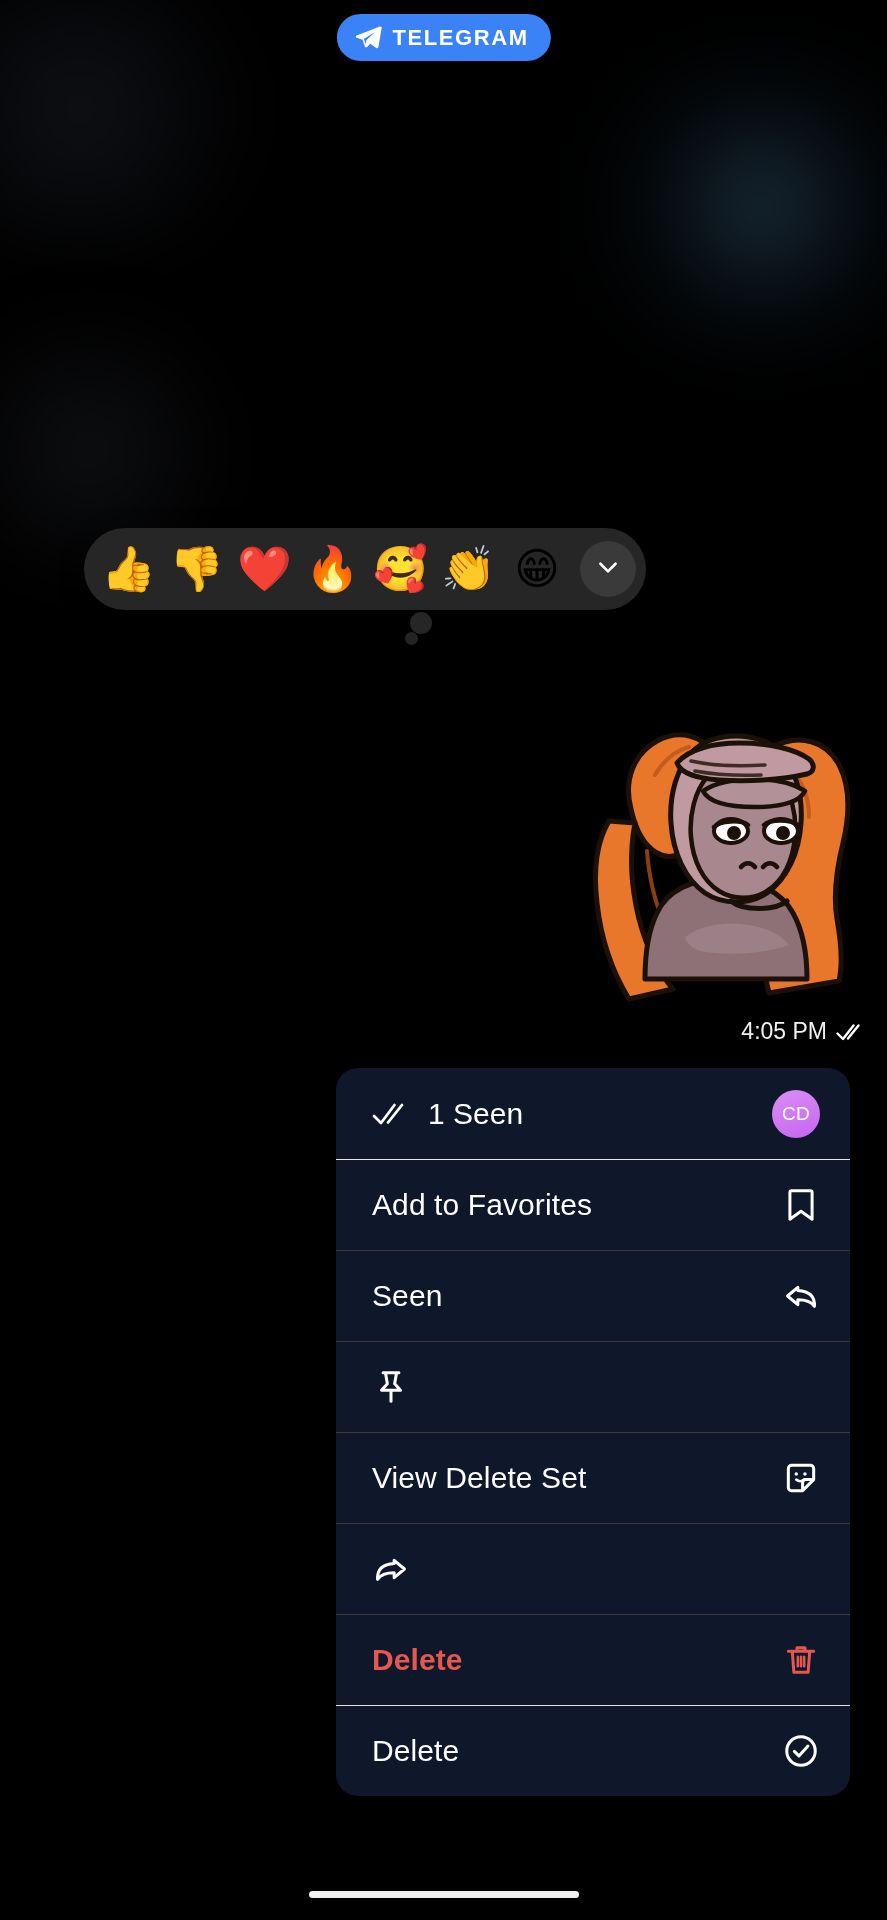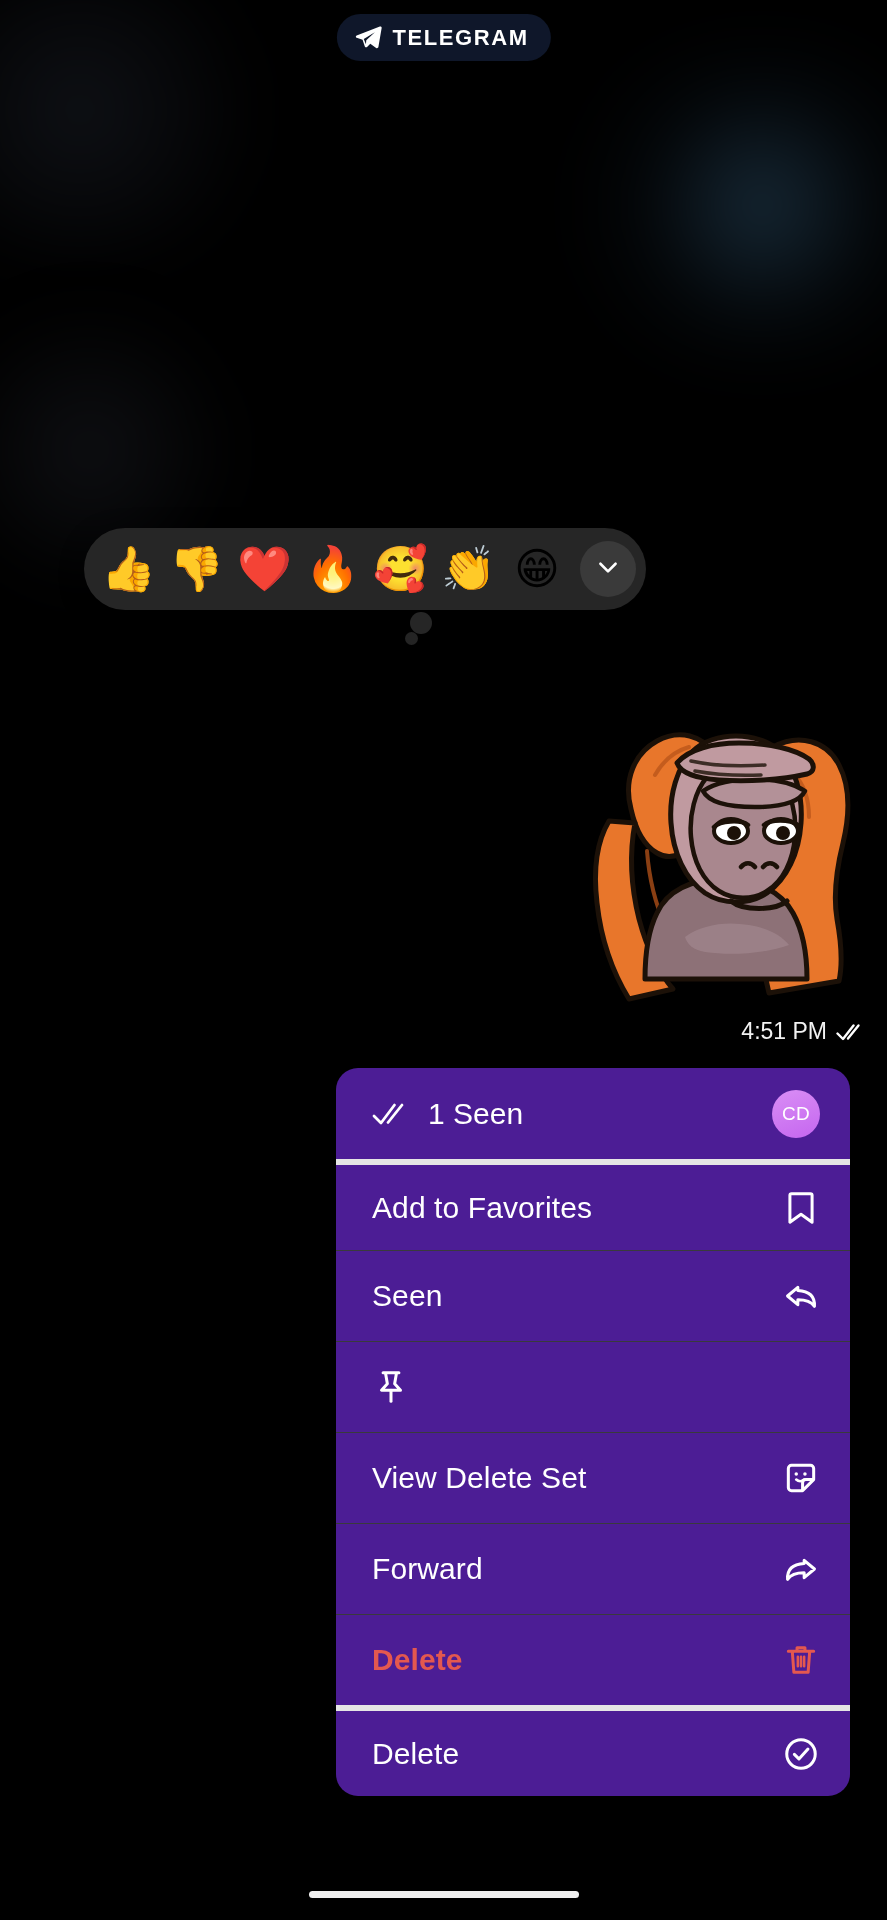--- a/index.html
+++ b/index.html
@@ -34,21 +34,21 @@
     left:-60px; top:300px; width:300px; height:300px;
     background:radial-gradient(circle, rgba(26,28,34,.55) 0%, rgba(0,0,0,0) 70%);
     filter:blur(28px);
   }
 
   
   .tg-pill {
     position:absolute; left:50%; transform:translateX(-50%);
     top:14px;
     display:flex; align-items:center; gap:11px;
-    background:#0f172a;
+    background:#3b82f6;
     border-radius:24px;
     padding:10px 22px 10px 18px;
     box-shadow:0 2px 10px rgba(0,0,0,.35);
   }
   .tg-pill .plane { width:27px; height:27px; display:block; }
   .tg-pill .label {
     color:#fff; font-size:22px; font-weight:700;
     letter-spacing:1.6px;
   }
 
@@ -110,34 +110,34 @@
     color:#f2f2f2; font-size:23px; font-weight:400;
     text-shadow:0 1px 3px rgba(0,0,0,.9);
   }
   .msg-ticks svg { width:29px; height:20px; display:block; }
 
   
   .ctx-menu {
     position:absolute;
     left:336px; top:1068px;
     width:514px;
-    background:#4c1d95;
+    background:#0f172a;
     border-radius:22px;
     overflow:hidden;
     box-shadow:0 10px 40px rgba(0,0,0,.6);
   }
   .ctx-row {
     display:flex; align-items:center;
     height:91px;
     padding:0 30px 0 36px;
     position:relative;
     cursor:pointer;
   }
   .ctx-row + .ctx-row { border-top:1px solid #3a3a3c; }
-  .ctx-row.gap-above { border-top:6px solid #e5e5e5; }
+  .ctx-row.gap-above { border-top:1px solid #e5e5e5; }
   .ctx-label {
     flex:1;
     color:#fff; font-size:30px; font-weight:400;
     letter-spacing:.1px;
   }
   .ctx-row.destructive .ctx-label { color:#e4584f;font-weight:bold; }
   .ctx-icon { width:38px; height:38px; display:flex; align-items:center; justify-content:center; }
   .ctx-icon svg { width:100%; height:100%; display:block; }
 
   
@@ -229,21 +229,21 @@
       <path d="M206 212c4-5 10-5 14 0M228 212c4-5 10-5 14 0" fill="none" stroke="#1c1108" stroke-width="4.5" stroke-linecap="round"></path>
 
       <path d="M196 246c12 10 44 10 56 0" fill="none" stroke="#1c1108" stroke-width="5" stroke-linecap="round"></path>
 
       <path d="M142 108c12-14 36-20 62-20 30 0 56 6 70 16 6 5 6 13-2 15-26 6-60 8-88 6-22-2-38-6-42-17z" fill="#c09aa0" stroke="#1c1108" stroke-width="5" stroke-linejoin="round"></path>
       <path d="M156 106c18 4 44 6 74 4M160 116c16 3 40 5 66 4" fill="none" stroke="#1c1108" stroke-width="3.5" stroke-linecap="round" opacity=".8"></path>
     </svg>
   </div>
 
   <div class="msg-meta">
-    <span class="msg-time">4:51 PM</span>
+    <span class="msg-time">4:05 PM</span>
     <span class="msg-ticks">
       <svg viewBox="0 0 29 20" aria-hidden="true">
         <path d="M1.5 11.5 7 17 17.5 3.5" fill="none" stroke="#ffffff" stroke-width="2.4" stroke-linecap="round" stroke-linejoin="round"></path>
         <path d="M12 16.5 22.5 3.5" fill="none" stroke="#ffffff" stroke-width="2.4" stroke-linecap="round" stroke-linejoin="round"></path>
       </svg>
     </span>
   </div>
 
   <div class="ctx-menu">
 
@@ -292,21 +292,20 @@
           <path d="M4 6a2 2 0 0 1 2-2h12a2 2 0 0 1 2 2v7l-7 7H6a2 2 0 0 1-2-2V6z" fill="none" stroke="#ffffff" stroke-width="1.9" stroke-linejoin="round"></path>
           <path d="M13 20v-5a2 2 0 0 1 2-2h5" fill="none" stroke="#ffffff" stroke-width="1.9" stroke-linejoin="round"></path>
           <circle cx="9" cy="9.5" r="1.1" fill="#ffffff"></circle>
           <circle cx="14.5" cy="9.5" r="1.1" fill="#ffffff"></circle>
           <path d="M9 13c1.4 1.3 3.6 1.3 5 0" fill="none" stroke="#ffffff" stroke-width="1.7" stroke-linecap="round"></path>
         </svg>
       </span>
     </div>
 
     <div class="ctx-row">
-      <span class="ctx-label">Forward</span>
       <span class="ctx-icon">
         <svg viewBox="0 0 24 24" aria-hidden="true">
           <path d="M14 6.5 20.5 12 14 17.5v-3.2c-5 0-8.5 1.2-10.5 4.2-.3-5.8 3-9.6 10.5-10V6.5z" fill="none" stroke="#ffffff" stroke-width="1.9" stroke-linejoin="round" stroke-linecap="round"></path>
         </svg>
       </span>
     </div>
 
     <div class="ctx-row destructive">
       <span class="ctx-label">Delete</span>
       <span class="ctx-icon">

